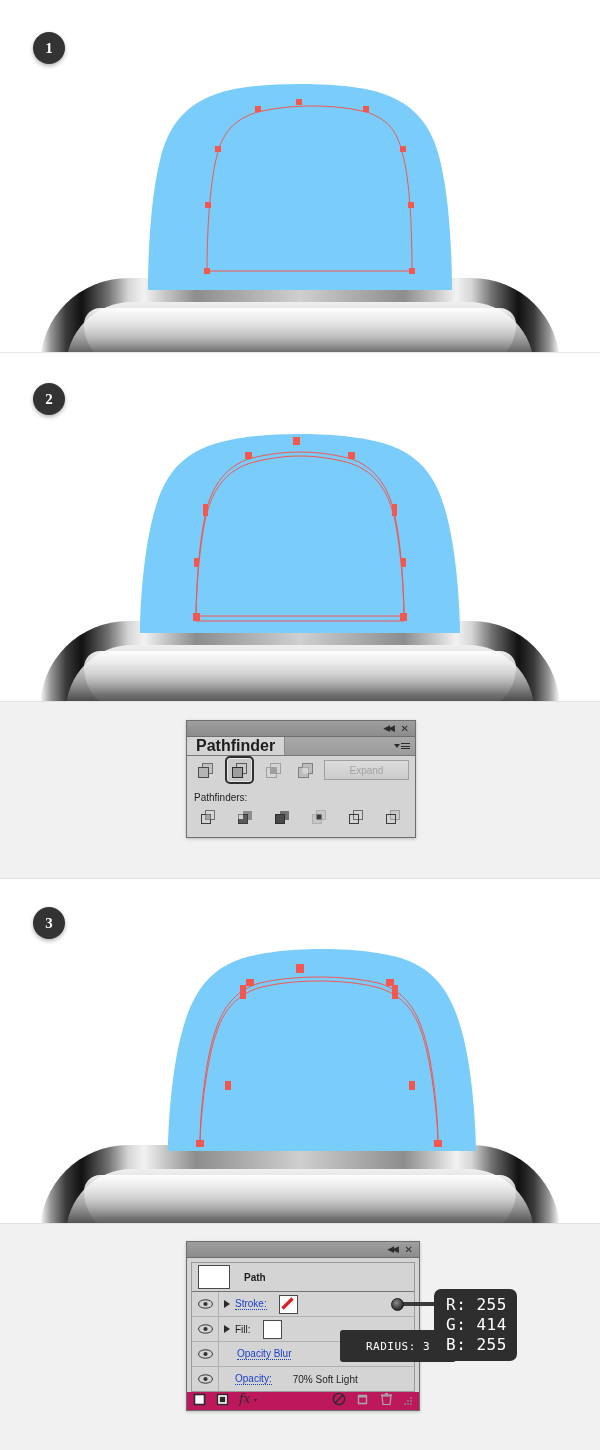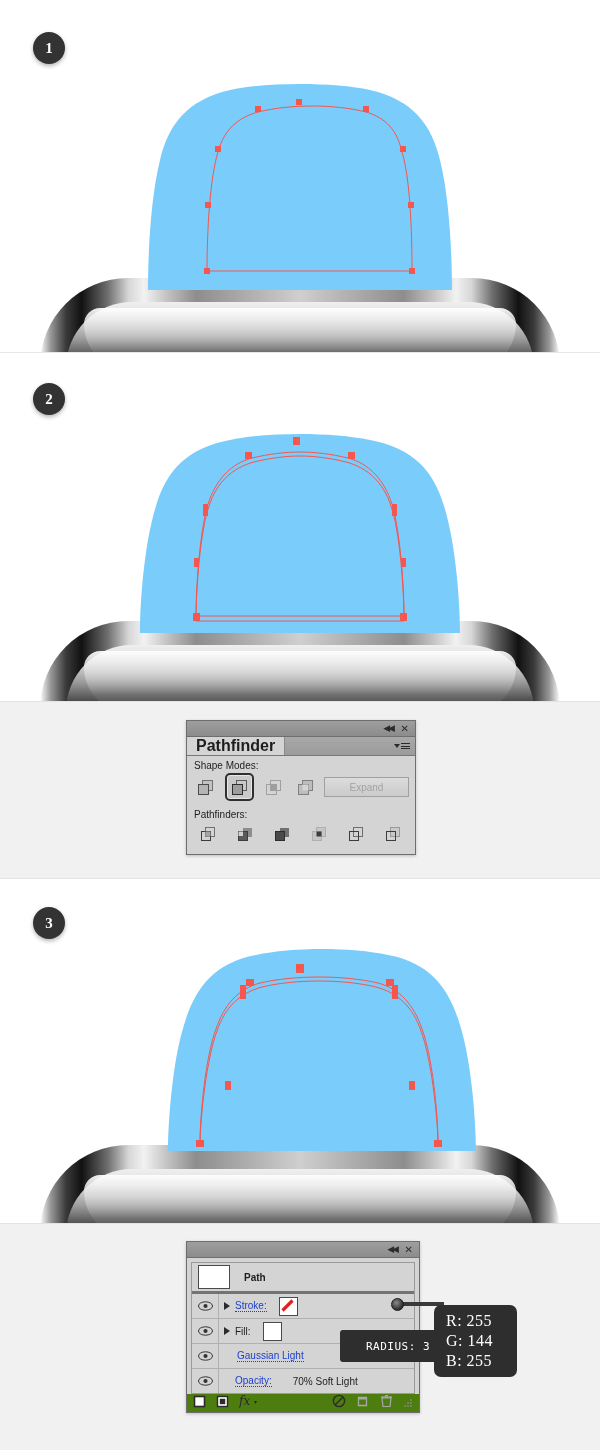--- a/index.html
+++ b/index.html
@@ -123,24 +123,24 @@
   }
   .ap-row:last-child{border-bottom:none;}
   .ap-eye{width:26px;display:flex;align-items:center;justify-content:center;
           border-right:1px solid #b0b0b0;height:100%;}
   .ap-tri{width:16px;display:flex;align-items:center;justify-content:center;}
   .ap-tri .t{width:0;height:0;border-top:4px solid transparent;border-bottom:4px solid transparent;border-left:6px solid #2b2b2b;}
   .ap-name{font-size:10px;color:#1d1d1d;}
   .ap-link{font-size:10px;color:#1a3fcc;border-bottom:1px dotted #1a3fcc;}
   .ap-plain{font-size:10px;color:#1d1d1d;margin-left:21px;}
   .ap-sw{width:17px;height:17px;border:1px solid #4a4a4a;background:#fff;margin-left:12px;position:relative;overflow:hidden;}
-  .ap-title{display:flex;align-items:center;height:28px;background:#d4d4d4;border-bottom:3px solid #737373;}
+  .ap-title{display:flex;align-items:center;height:28px;background:#d4d4d4;border-bottom:1px solid #737373;}
   .ap-thumb{width:30px;height:22px;background:#ffffff;border:1px solid #4a4a4a;margin:0 14px 0 6px;}
   .ap-pathlbl{font-size:10px;font-weight:bold;color:#1d1d1d;}
-  .ap-foot{display:flex;align-items:center;height:18px;padding:0 6px;gap:10px;background:#4d7c0f;}
+  .ap-foot{display:flex;align-items:center;height:18px;padding:0 6px;gap:10px;background:#be185d;}
   .ap-foot .sp{margin-left:auto;}
 
   
   .tip{
     position:absolute;background:#2e2e2e;color:#ffffff;
     font-family:"DejaVu Sans Mono", monospace;letter-spacing:.5px;
     display:flex;align-items:center;justify-content:center;z-index:30;
   }
   .tip-radius{border-radius:3px;font-size:11px;padding:4px 10px;height:24px;}
   .tip-rgb{border-radius:7px;font-size:16px;flex-direction:column;
@@ -252,21 +252,20 @@
           <span class="lines">
               <i></i>
               <i></i>
               <i></i>
             </span>
         </div>
       </div>
 
       <div class="pnl-body" style="padding-bottom:8px">
 
-        <div class="pf-label">Shape Modes:</div>
 
         <div class="pf-row">
           <div class="pf-btn">
             <svg width="17" height="17" viewBox="0 0 17 17">
               <rect x="5.5" y="1.5" width="10" height="10" fill="#c2c2c2" stroke="#707070"></rect>
               <rect x="1.5" y="5.5" width="10" height="10" fill="#b5b5b5" stroke="#4a4a4a"></rect>
             </svg>
           </div>
           <div class="pf-btn sel">
             <svg width="17" height="17" viewBox="0 0 17 17">
@@ -430,21 +429,21 @@
             <span class="ap-sw"></span>
           </div>
 
           <div class="ap-row">
             <span class="ap-eye">
               <svg width="15" height="10" viewBox="0 0 15 10">
                 <ellipse cx="7.5" cy="5" rx="7" ry="4.2" fill="none" stroke="#333" stroke-width="1"></ellipse>
                 <circle cx="7.5" cy="5" r="2.1" fill="#333"></circle>
               </svg>
             </span>
-            <span class="ap-link" style="margin-left:18px">Gaussian Light</span>
+            <span class="ap-link" style="margin-left:18px">Opacity Blur</span>
           </div>
 
           <div class="ap-row">
             <span class="ap-eye">
               <svg width="15" height="10" viewBox="0 0 15 10">
                 <ellipse cx="7.5" cy="5" rx="7" ry="4.2" fill="none" stroke="#333" stroke-width="1"></ellipse>
                 <circle cx="7.5" cy="5" r="2.1" fill="#333"></circle>
               </svg>
             </span>
             <span class="ap-link" style="margin-left:16px">Opacity:</span>
@@ -505,20 +504,20 @@
       </div>
     </div>
 
     <div class="connector" style="left:398px;top:78px;width:46px;"></div>
     <div class="knob" style="left:391px;top:74px;"></div>
 
     <div class="tip tip-radius" style="left:340px;top:106px;width:96px;">
       <span>RADIUS: 3</span>
     </div>
 
-    <div class="tip tip-rgb" style="left:434px;top:81px;width:59px;font-family:Liberation Serif, serif;">
+    <div class="tip tip-rgb" style="left:434px;top:65px;width:59px;">
       <span class="tip-line">R: 255</span>
-      <span class="tip-line">G: 144</span>
+      <span class="tip-line">G: 414</span>
       <span class="tip-line">B: 255</span>
     </div>
   </div>
 
 </div>
 
 </body></html>

